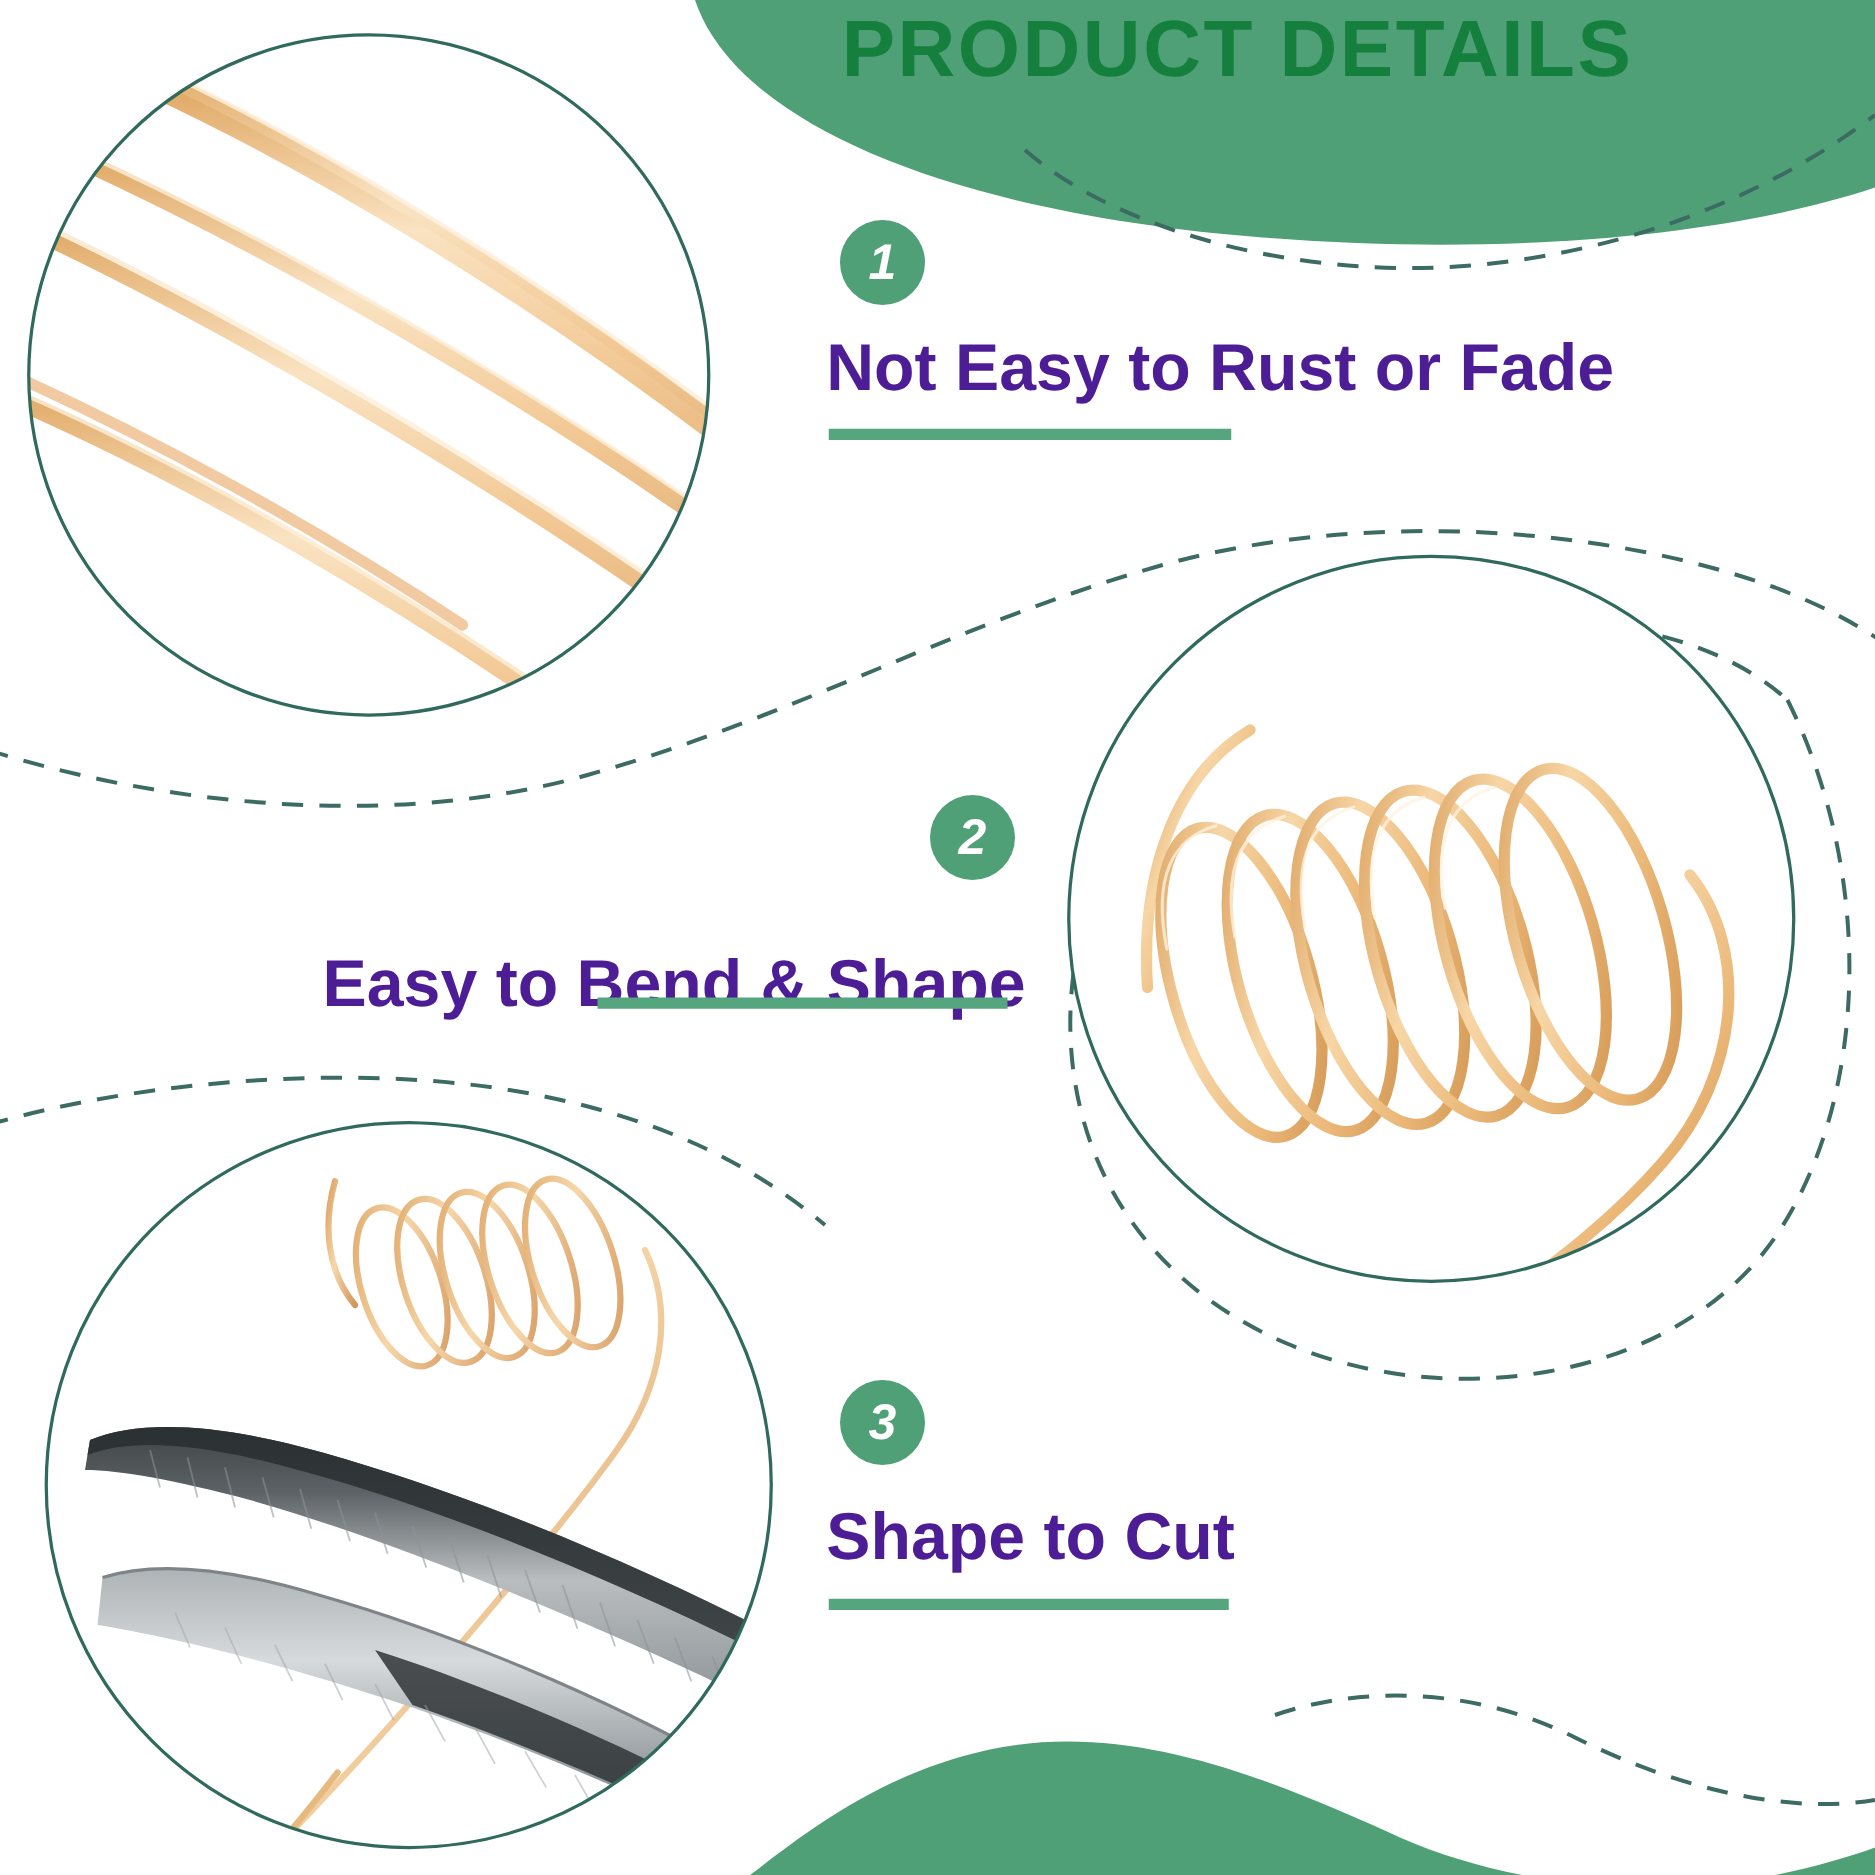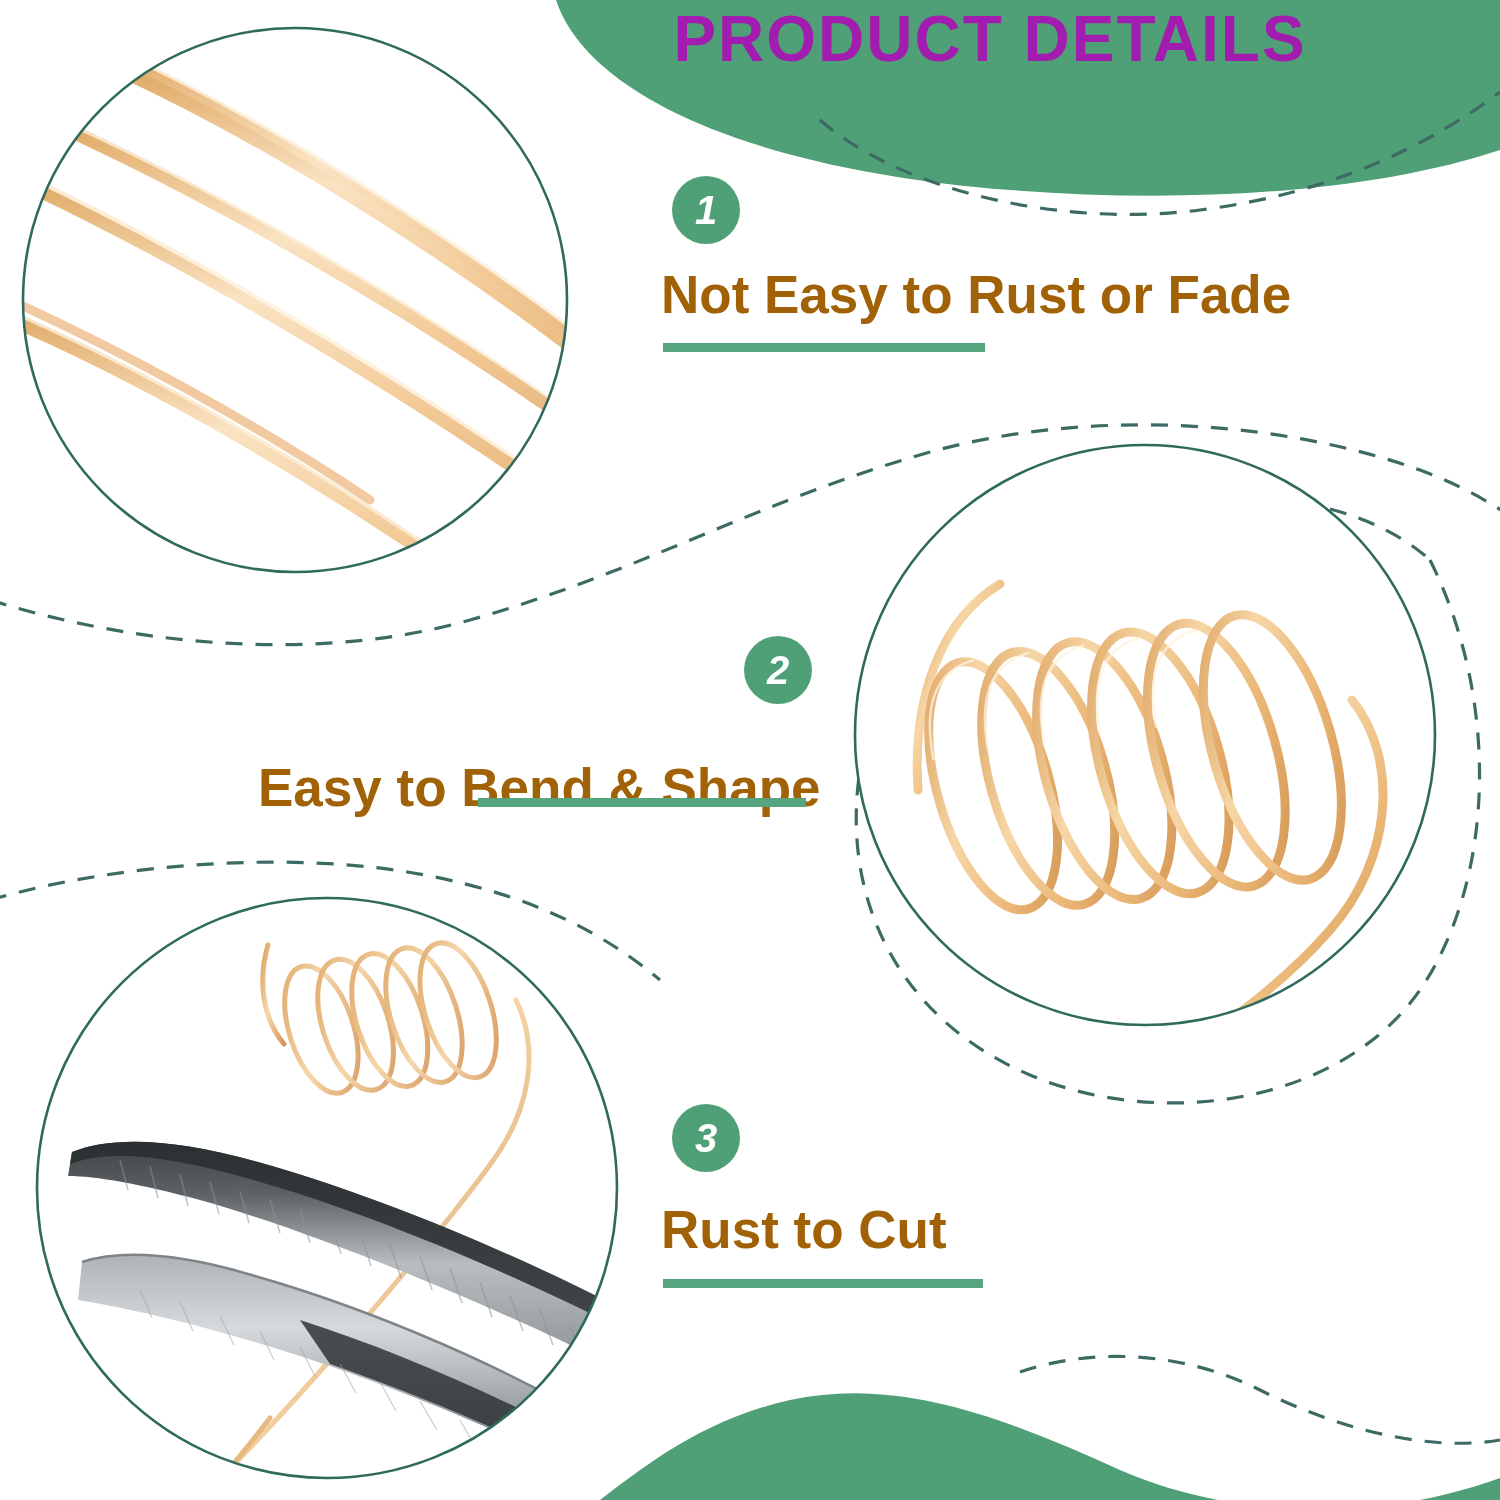--- a/index.html
+++ b/index.html
@@ -25,21 +25,21 @@
   }
   .layer.deco { pointer-events: none; }
 
   
   .banner-title {
     position: absolute;
     left: 640px;
     top: 6px;
     width: 700px;
     text-align: center;
-    color: #a21caf;
+    color: #15803d;
     font-family: "Liberation Sans", sans-serif;
     font-weight: bold;
     font-size: 64px;
     letter-spacing: 2px;
     line-height: 1.05;
     white-space: nowrap;
   }
 
   
   .feature { position: absolute; }
@@ -54,21 +54,21 @@
     font-weight: bold;
     font-style: italic;
     font-size: 40px;
     line-height: 68px;
     text-align: center;
     font-family: "Liberation Sans", sans-serif;
   }
 
   .feat-title {
     position: absolute;
-    color: #a16207;
+    color: #4c1d95;
     font-weight: bold;
     font-size: 53px;
     line-height: 1.0;
     white-space: nowrap;
     font-family: "Liberation Sans", sans-serif;
   }
 
   .rule {
     position: absolute;
     height: 9px;
@@ -341,17 +341,17 @@
   </div>
 
   <div class="feature" id="feature-2">
     <div class="badge">2</div>
     <div class="feat-title">Easy to Bend &amp; Shape</div>
     <div class="rule"></div>
   </div>
 
   <div class="feature" id="feature-3">
     <div class="badge">3</div>
-    <div class="feat-title">Rust to Cut</div>
+    <div class="feat-title">Shape to Cut</div>
     <div class="rule"></div>
   </div>
 
 </div>
 
 </body></html>

